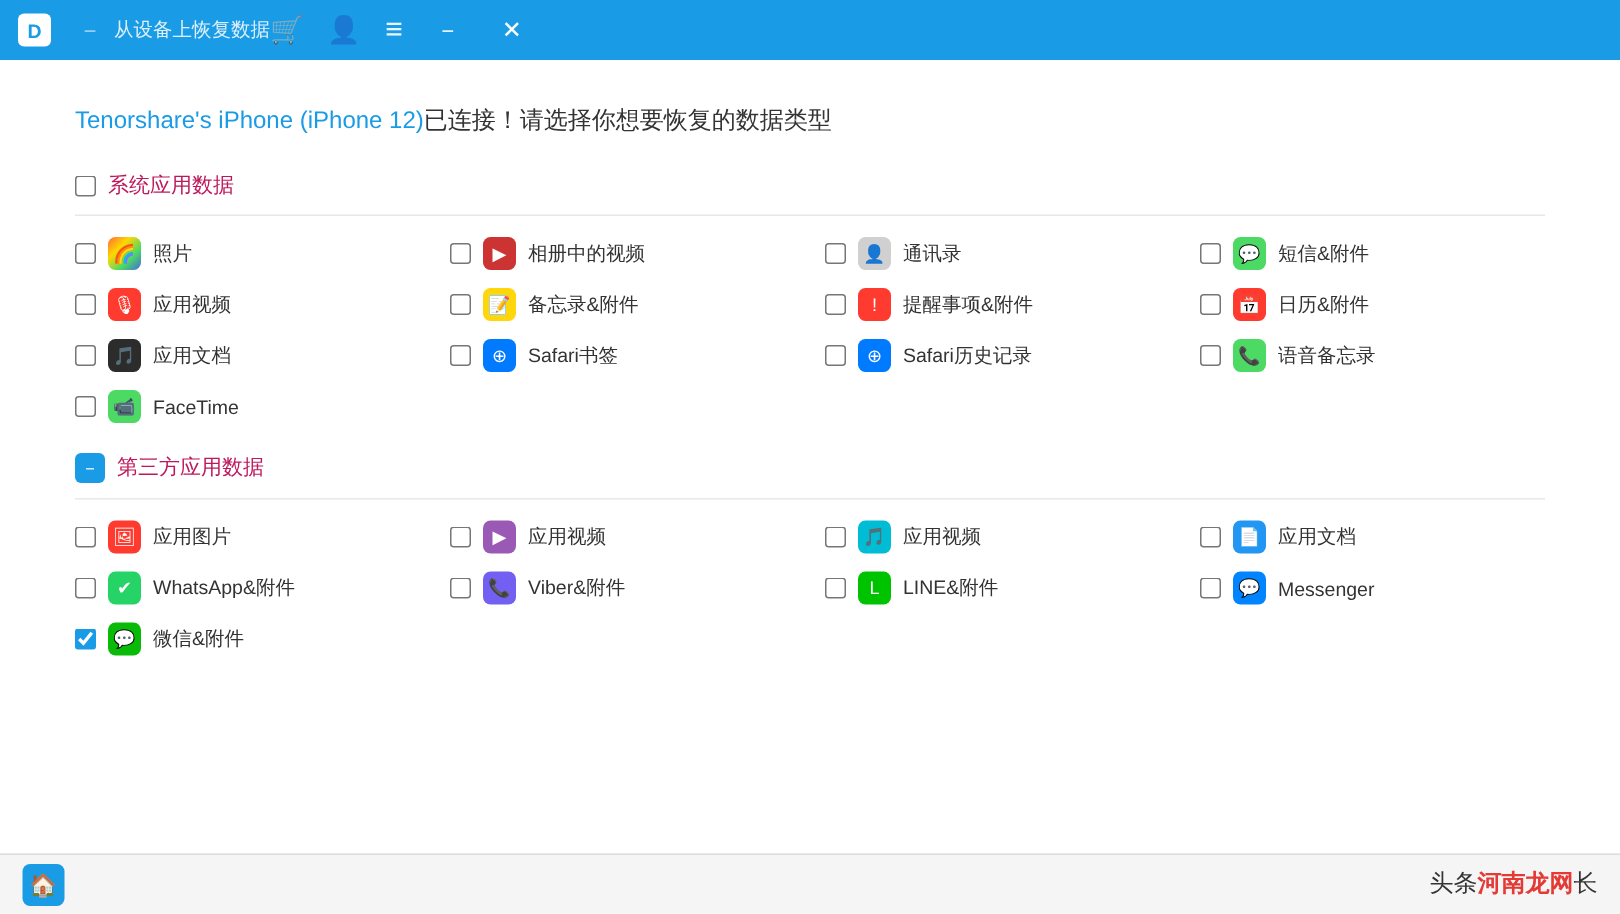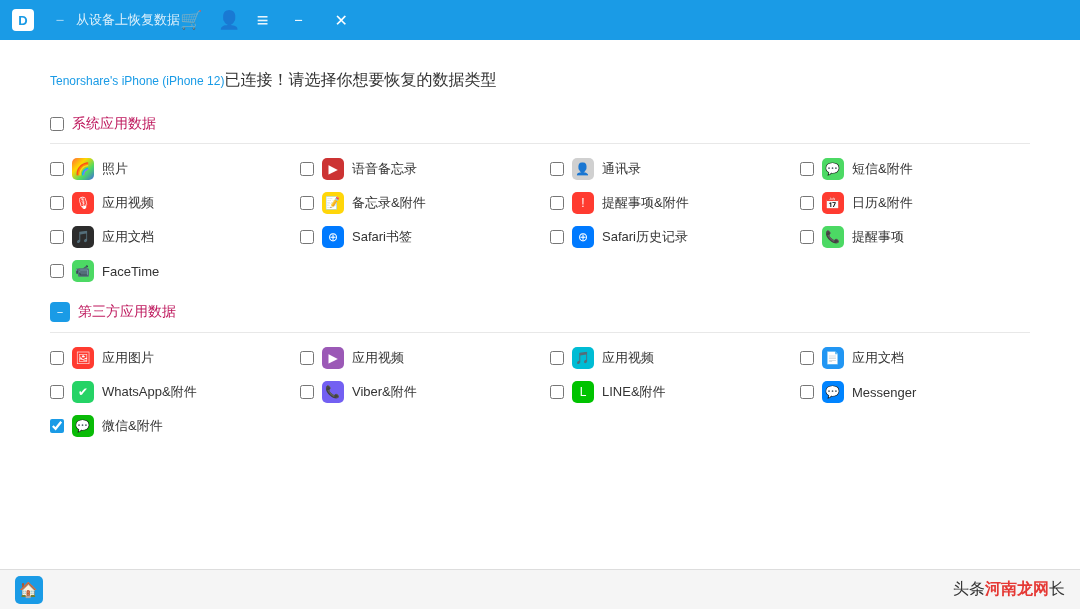--- a/index.html
+++ b/index.html
@@ -45,21 +45,21 @@
       height: 529px;
       padding: 30px 50px;
       overflow-y: auto;
     }
 
     .page-header {
       margin-bottom: 24px;
       font-size: 16px;
       color: #333;
     }
-    .device-name { color: #1a9be6; font-size: 12px; }
+    .device-name { color: #1a9be6; font-size: 16px; }
 
     
     .section { margin-bottom: 20px; }
     .section-header {
       display: flex; align-items: center; gap: 8px;
       margin-bottom: 14px;
       padding-bottom: 10px;
       border-bottom: 1px solid #e8e8e8;
     }
     .section-checkbox {
@@ -150,21 +150,21 @@
     </div>
     <div class="items-grid" id="system-grid">
     <div class="item">
           <input type="checkbox" class="item-checkbox" style="">
           <div class="item-icon" style="background: linear-gradient(135deg, rgb(255, 107, 53), rgb(255, 215, 0), rgb(76, 217, 100), rgb(65, 105, 225)); color: white; font-size: 12px; text-align: center; line-height: 22px;">🌈</div>
           <span class="item-label">照片</span>
         </div>
         <div class="item">
           <input type="checkbox" class="item-checkbox" style="">
           <div class="item-icon" style="background: rgb(204, 51, 51); color: white; font-size: 12px; text-align: center; line-height: 22px;">▶</div>
-          <span class="item-label">语音备忘录</span>
+          <span class="item-label">相册中的视频</span>
         </div>
         <div class="item">
           <input type="checkbox" class="item-checkbox" style="">
           <div class="item-icon" style="background: rgb(208, 208, 208); color: white; font-size: 12px; text-align: center; line-height: 22px;">👤</div>
           <span class="item-label">通讯录</span>
         </div>
         <div class="item">
           <input type="checkbox" class="item-checkbox" style="">
           <div class="item-icon" style="background: rgb(76, 217, 100); color: white; font-size: 12px; text-align: center; line-height: 22px;">💬</div>
           <span class="item-label">短信&amp;附件</span>
@@ -200,21 +200,21 @@
           <span class="item-label">Safari书签</span>
         </div>
         <div class="item">
           <input type="checkbox" class="item-checkbox" style="">
           <div class="item-icon" style="background: rgb(0, 122, 255); color: white; font-size: 12px; text-align: center; line-height: 22px;">⊕</div>
           <span class="item-label">Safari历史记录</span>
         </div>
         <div class="item">
           <input type="checkbox" class="item-checkbox" style="">
           <div class="item-icon" style="background: rgb(76, 217, 100); color: white; font-size: 12px; text-align: center; line-height: 22px;">📞</div>
-          <span class="item-label">提醒事项</span>
+          <span class="item-label">语音备忘录</span>
         </div>
         <div class="item">
           <input type="checkbox" class="item-checkbox" style="">
           <div class="item-icon" style="background: rgb(76, 217, 100); color: white; font-size: 12px; text-align: center; line-height: 22px;">📹</div>
           <span class="item-label">FaceTime</span>
         </div>
       </div>
   </div>
 
   <div class="section">

